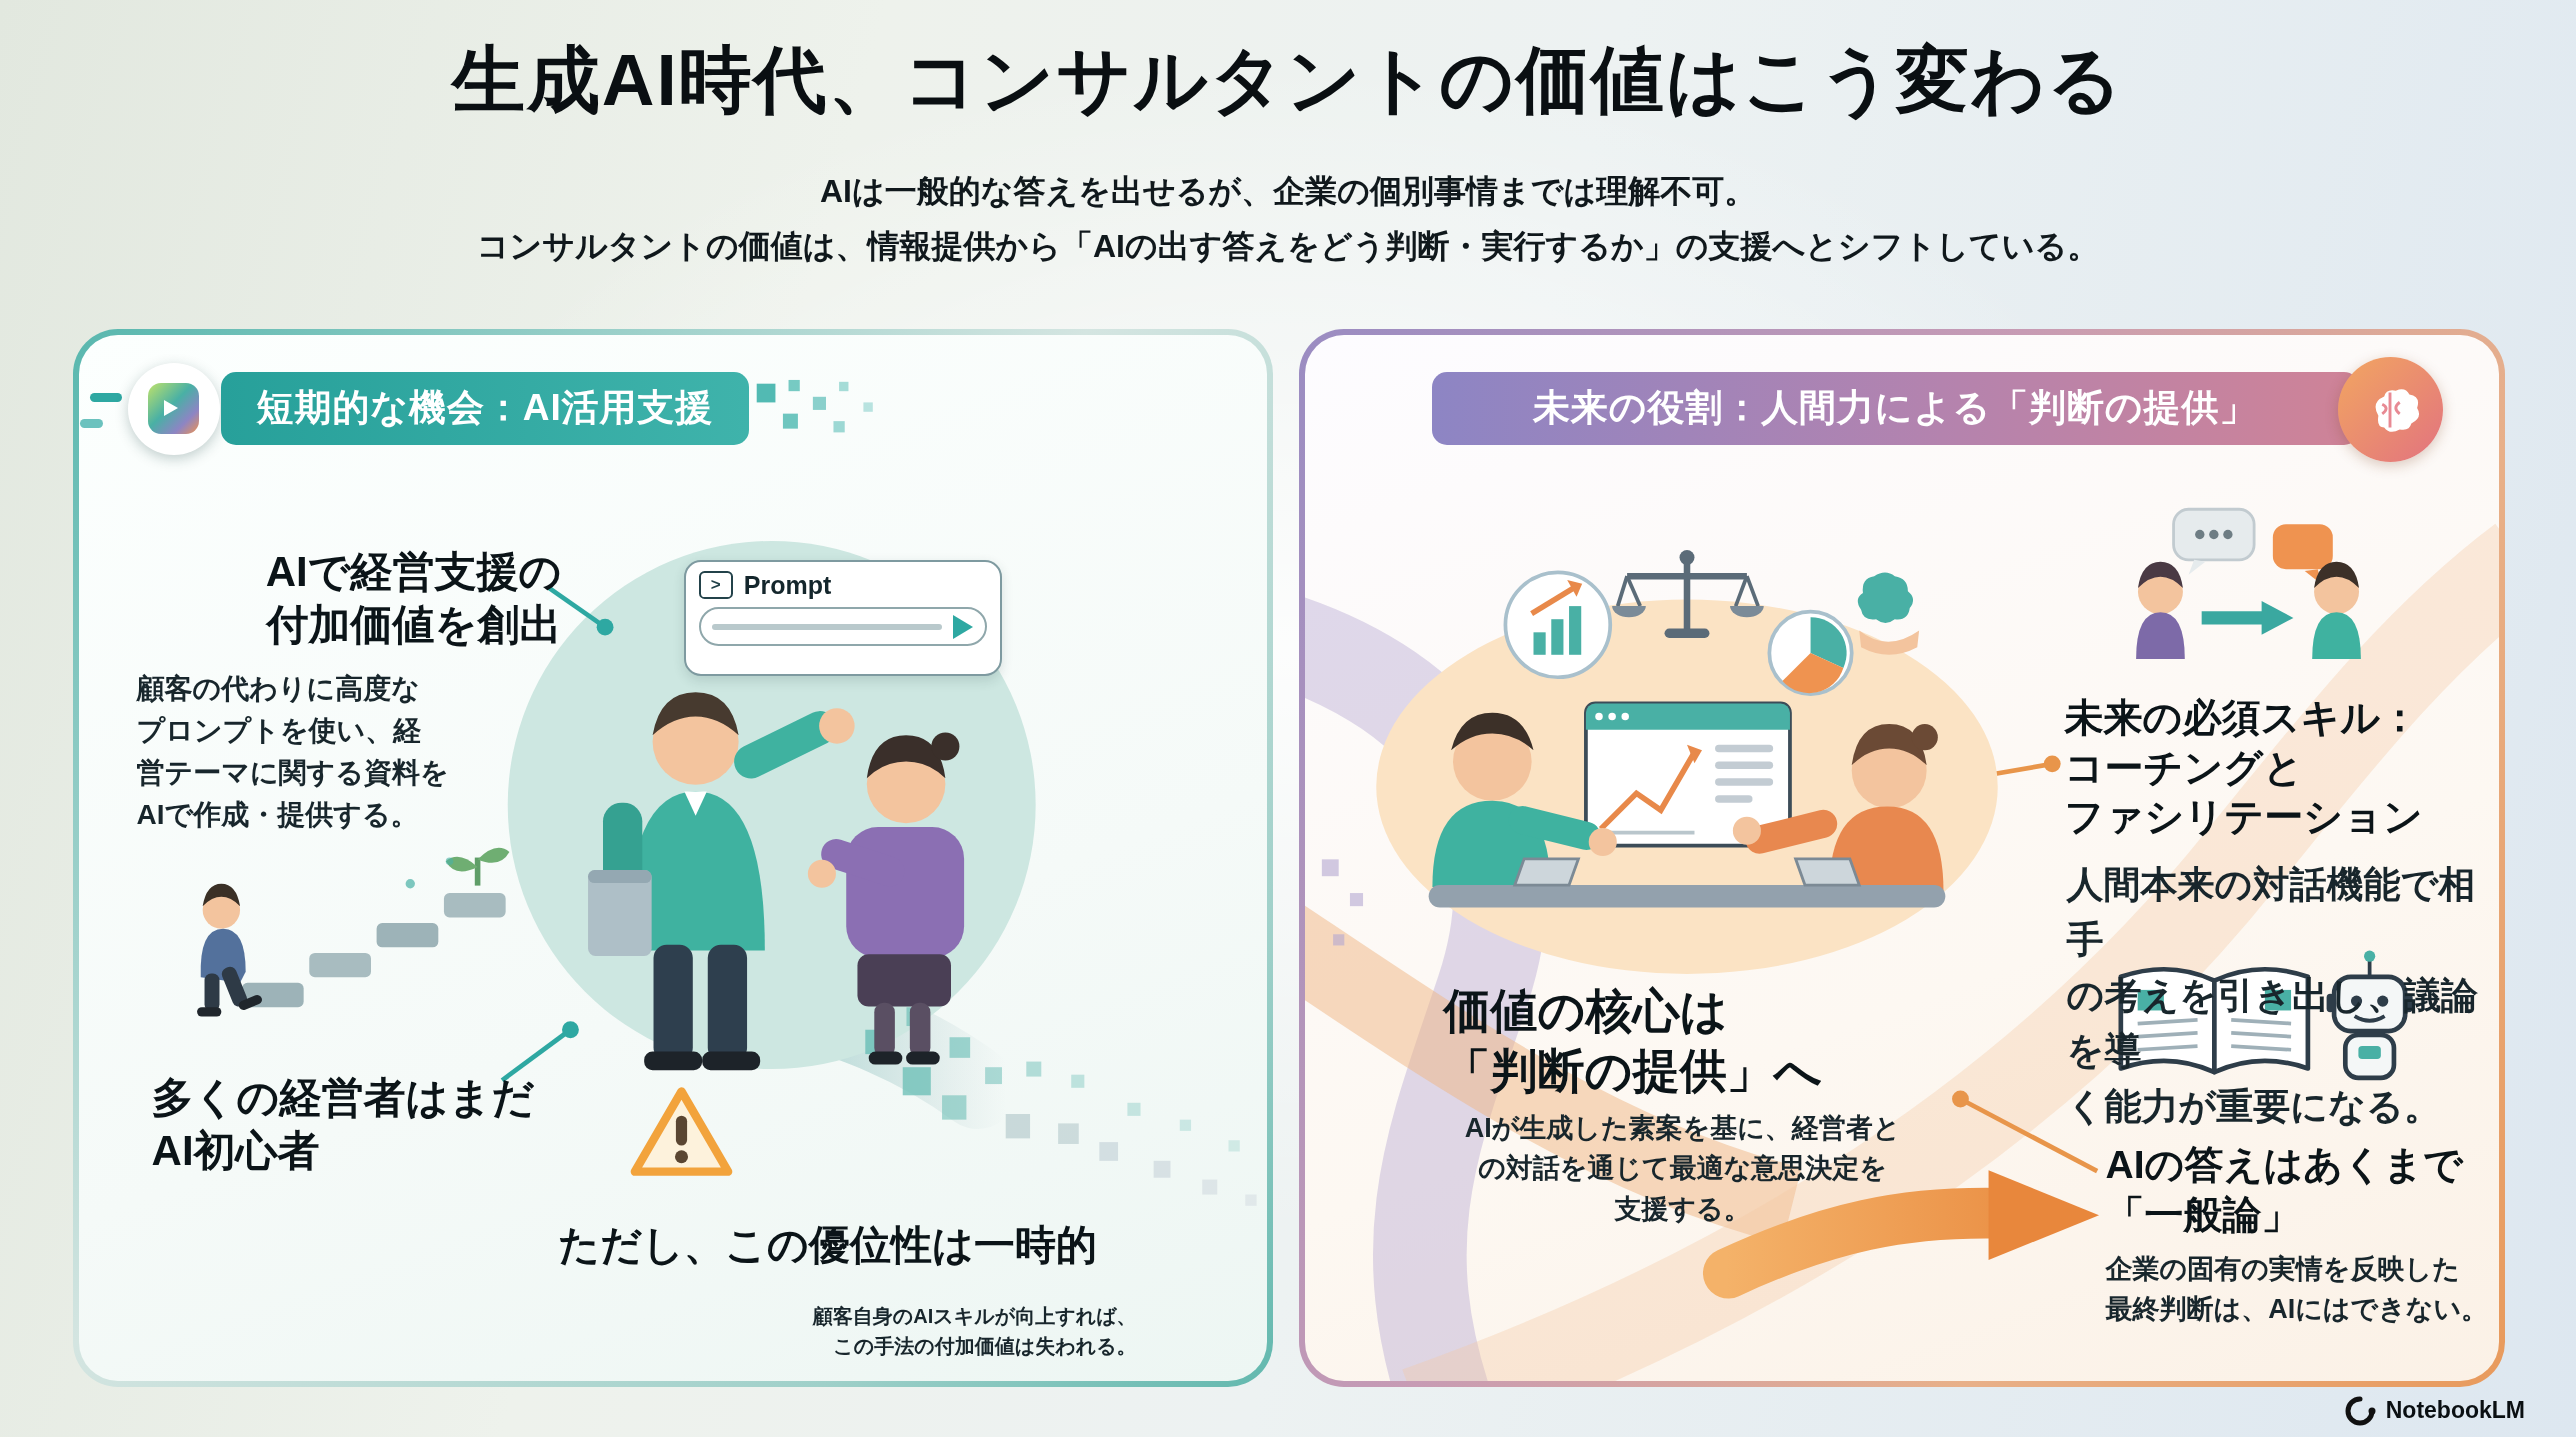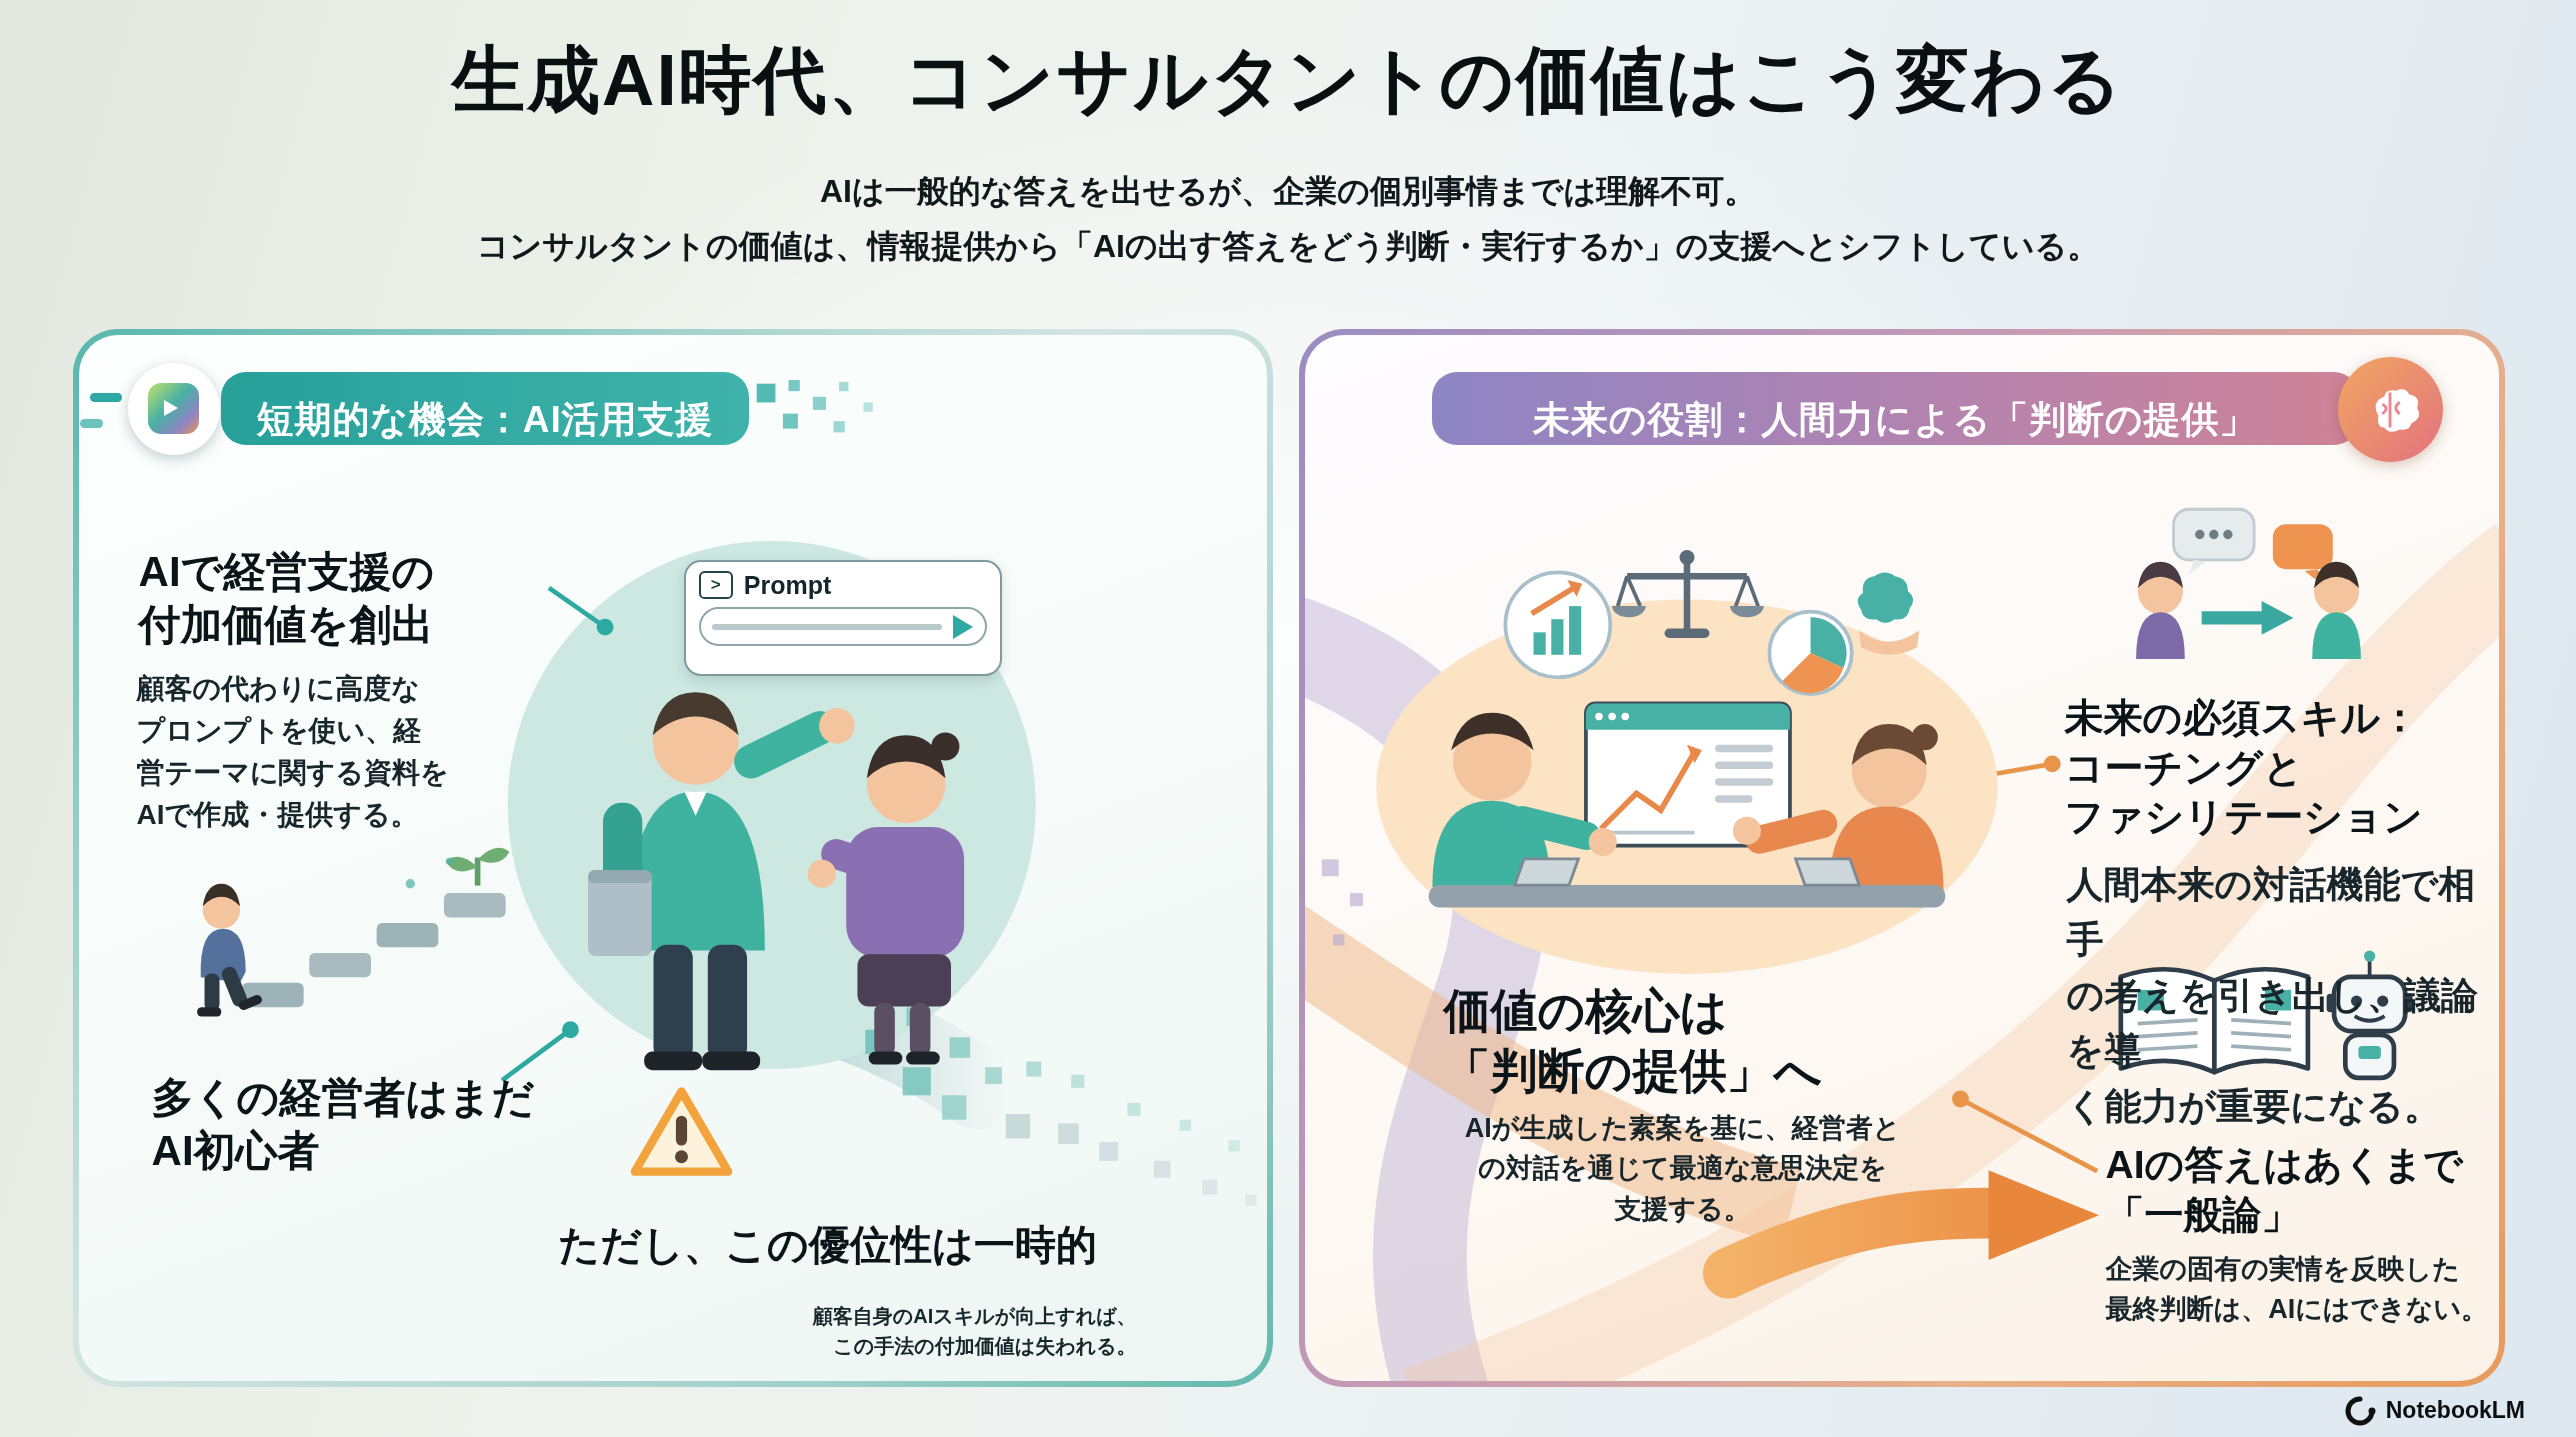--- a/index.html
+++ b/index.html
@@ -28,42 +28,42 @@
     background:linear-gradient(135deg,#58b7ae,#d4e5e1 45%,#9fd0c9 80%,#62b8ae)}
   .panel.right{left:1299px;width:1206px;
     background:linear-gradient(120deg,#9a8cc2,#c79bb4 40%,#e8b089 70%,#e89a5c)}
   .panel-inner{position:relative;width:100%;height:100%;border-radius:39px;overflow:hidden}
   .left .panel-inner{background:linear-gradient(160deg,#fcfffe 0%,#f5faf8 60%,#edf6f3 100%)}
   .right .panel-inner{background:linear-gradient(160deg,#fdfcff 0%,#fdf8f2 60%,#fbf1e6 100%)}
   .deco{position:absolute;inset:0;width:100%;height:100%}
   .illus{position:absolute}
 
   
-  .pill{position:absolute;display:flex;align-items:flex-end;justify-content:center;height:73px;
-    border-radius:25px;color:#fff;font-weight:800;font-size:37px;padding:0 36px;letter-spacing:0.9px}
+  .pill{position:absolute;display:flex;align-items:center;justify-content:center;height:73px;
+    border-radius:15px;color:#fff;font-weight:800;font-size:37px;padding:0 36px;letter-spacing:0.9px}
   .pill-left{left:142px;top:37px;background:linear-gradient(90deg,#27a09a,#3fb3ab)}
   .pill-right{left:127px;top:37px;width:927px;padding:0 33px;
     background:linear-gradient(90deg,var(--purple,#8d85c4),#b483ae 55%,#cf8397)}
   .badge{position:absolute;left:49px;top:28px;width:92px;height:92px;border-radius:50%;background:#fff;
     box-shadow:0 3.7px 13px rgba(20,60,60,.25);display:flex;align-items:center;justify-content:center}
   .badge-core{width:51px;height:51px;border-radius:13px;position:relative;
     background:linear-gradient(135deg,#bfe26a,#49b0a5 45%,#8d85c4 75%,#ef9350)}
   .badge-core::after{content:"";position:absolute;left:16px;top:17px;
     border-left:14px solid #fff;border-top:8.4px solid transparent;border-bottom:8.4px solid transparent}
   .speed{position:absolute;background:var(--teal,#2ea8a2);border-radius:5.6px;height:9.4px}
   .speed.s1{left:11.2px;top:58px;width:32px}
   .speed.s2{left:1.9px;top:84px;width:22.5px;opacity:.7}
   .brain-badge{position:absolute;left:1033px;top:22.5px;width:105px;height:105px;border-radius:50%;
     background:linear-gradient(135deg,#f2a661,#e2737f);display:flex;align-items:center;justify-content:center;
     box-shadow:0 3.7px 13px rgba(120,60,20,.25)}
 
   
   .hblock{position:absolute;font-weight:800;color:#0b1418;line-height:1.28}
   .bblock{position:absolute;font-weight:600;color:#18262c;line-height:1.5}
-  .lp-h1{left:60px;top:210px;width:423px;text-align:left;font-size:42px}
+  .lp-h1{left:60px;top:210px;width:423px;text-align:right;font-size:42px}
   .lp-b1{left:58px;top:333px;width:449px;font-size:28px}
   .lp-h2{left:73px;top:736px;font-size:42px}
   .lp-b2{left:73px;top:846px;font-size:27px}
   .lp-h3{left:440px;top:884px;width:618px;text-align:center;font-size:41px}
   .lp-b3{left:440px;top:966px;width:618px;text-align:right;font-size:20px}
   .rp-h1{left:760px;top:358px;font-size:39px}
   .rp-b1{left:762px;top:522px;font-size:37px}
   .rp-h2{left:139px;top:646px;width:479px;text-align:left;font-size:47px}
   .rp-b2{left:99px;top:773px;width:558px;text-align:center;font-size:27px}
   .rp-h3{left:801px;top:805px;font-size:39px}

